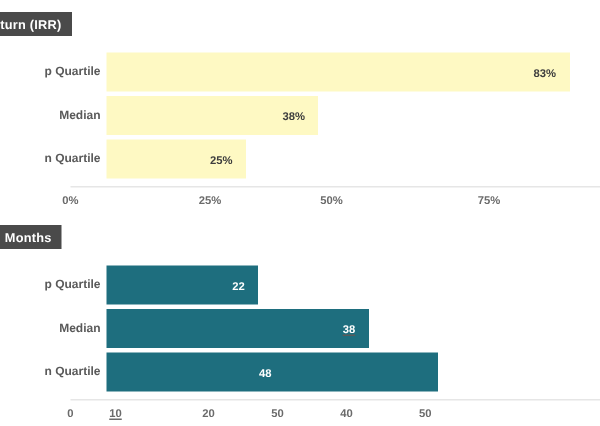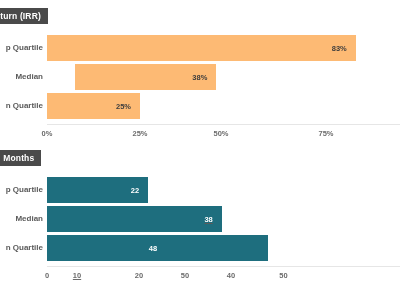--- a/index.html
+++ b/index.html
@@ -58,20 +58,21 @@
     top: 30px;
     width: 400px;
     height: 112px;
   }
 
   .rows {
     position: absolute;
     left: 0;
     top: 4px;
     width: 344px;
+    padding-left: 24px;
   }
 
   .row {
     position: relative;
     height: 28px;
     margin-bottom: 1px;
   }
 
   .cat-label {
     position: absolute;
@@ -108,21 +109,21 @@
   }
 
   .bar-value {
     font-size: 7.5px;
     font-weight: bold;
     color: #3d3d3d;
     padding-right: 9px;
     white-space: nowrap;
   }
 
-  .c1 .bar { background: #fdba74; }
+  .c1 .bar { background: #fef9c3; }
   .c2 .bar { background: #1e6e7e; }
   .c2 .bar-value { color: #ffffff; }
 
   
   .axis-line {
     position: absolute;
     left: 47px;
     right: 0;
     height: 1px;
     background: #e6e6e6;
@@ -166,21 +167,21 @@
           <div class="bar-track">
             <div class="bar" id="c1-bar-0" style="width: 308.76px;">
               <span class="bar-value">83%</span>
             </div>
           </div>
         </div>
 
         <div class="row">
           <div class="cat-label">Median</div>
           <div class="bar-track">
-            <div class="bar" id="c1-bar-1" style="width: 141.36px; margin-left: 28px;">
+            <div class="bar" id="c1-bar-1" style="width: 141.36px;">
               <span class="bar-value">38%</span>
             </div>
           </div>
         </div>
 
         <div class="row">
           <div class="cat-label">n Quartile</div>
           <div class="bar-track">
             <div class="bar" id="c1-bar-2" style="width: 93px;">
               <span class="bar-value">25%</span>

